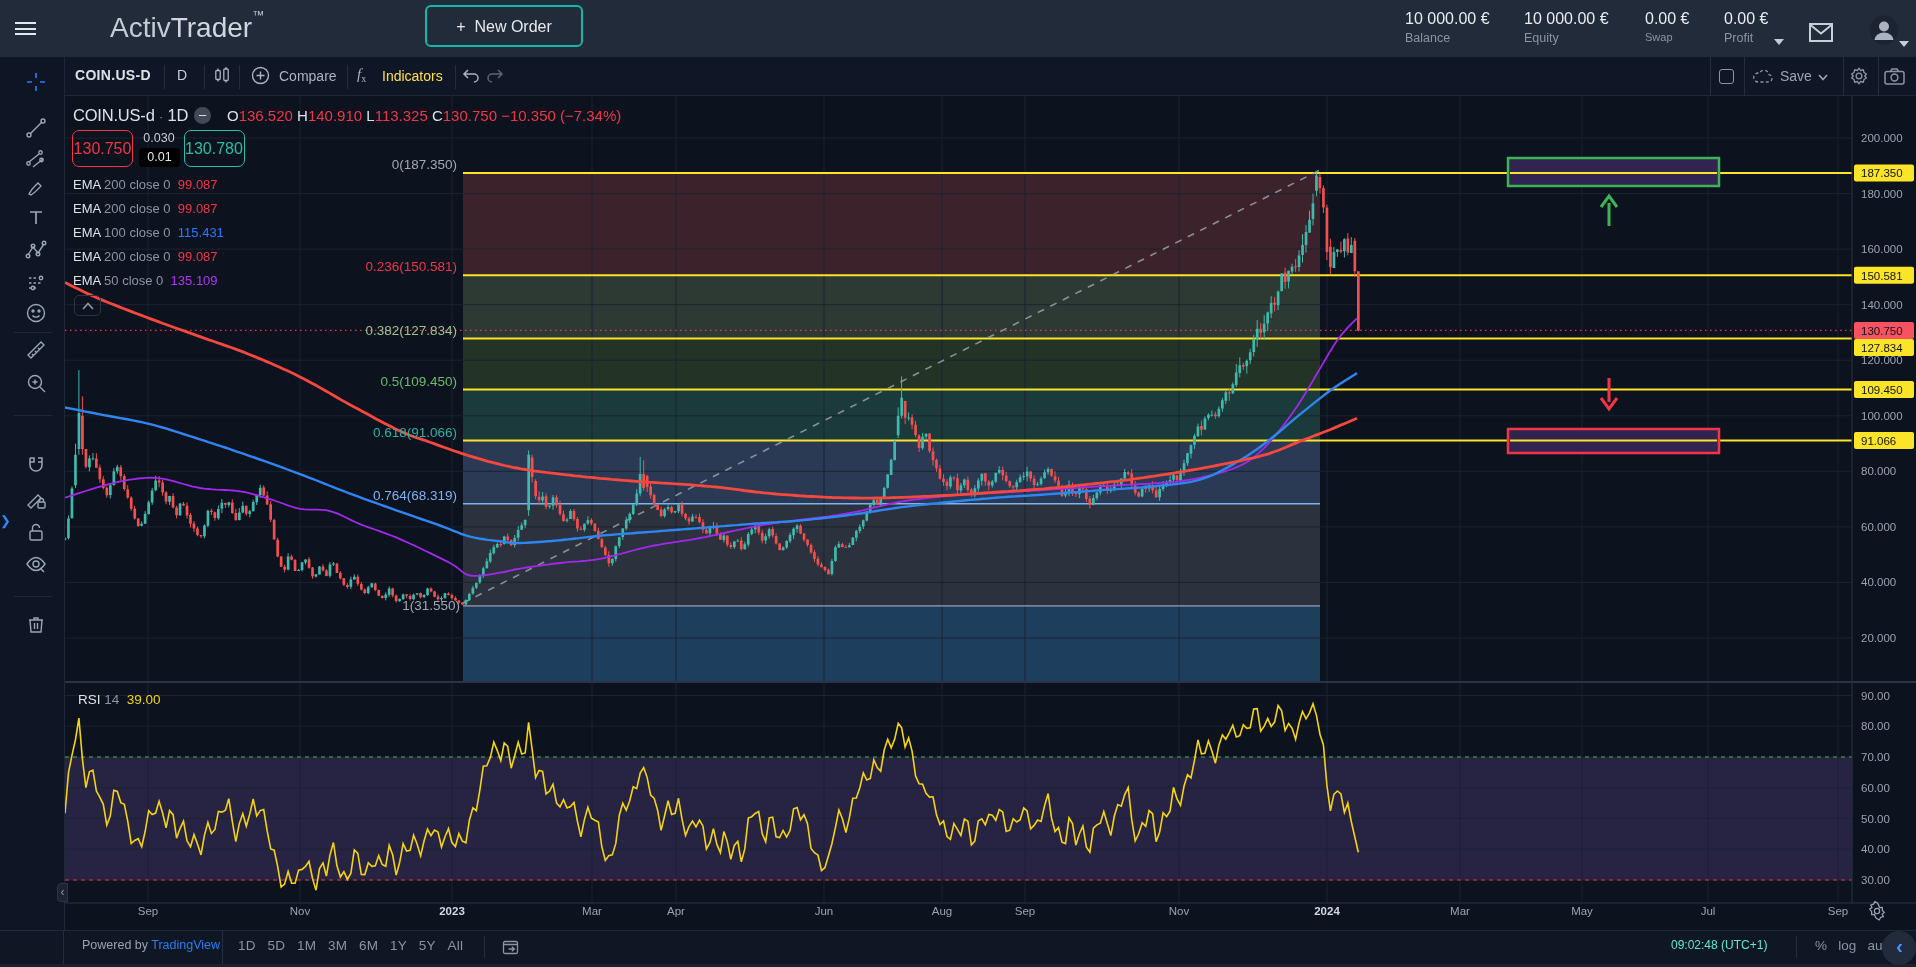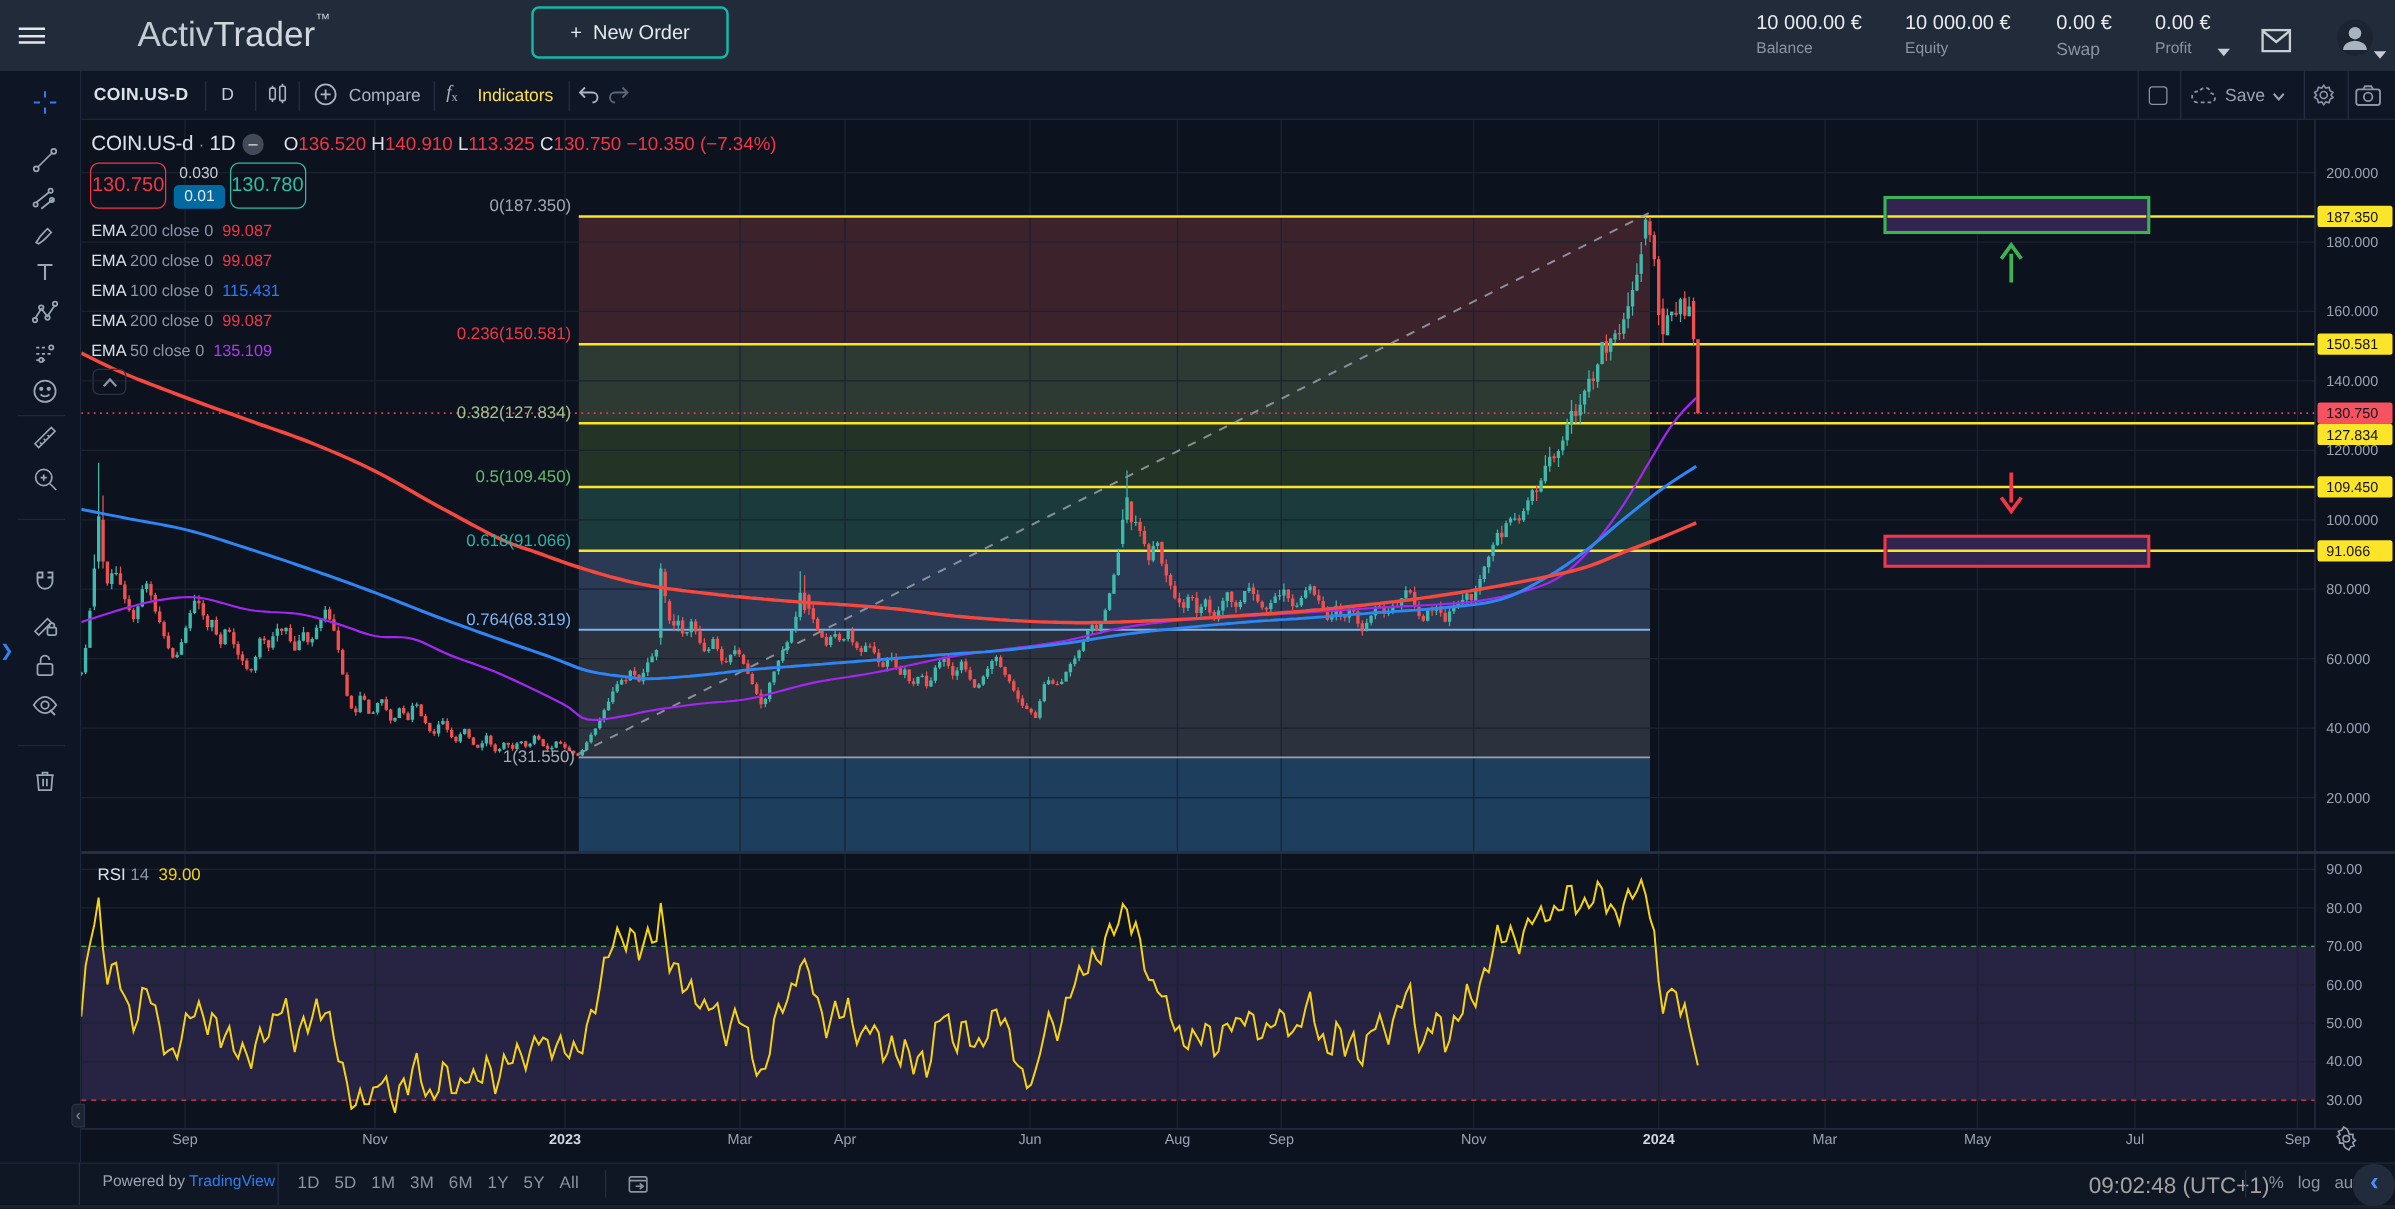--- a/index.html
+++ b/index.html
@@ -15,21 +15,21 @@
   <div style="height:2px;background:#e4e7ec;margin-bottom:3.5px;"></div>
   <div style="height:2px;background:#e4e7ec;"></div>
 </div>
 <div class="abs" style="left:110px;top:8px;font-size:28px;color:#c3cbd4;letter-spacing:0px;">Activ<span style="color:#cfd6de;">Trader</span><span style="font-size:12px;vertical-align:18px;">™</span></div>
 <div class="abs" style="left:385px;top:5px;width:158px;height:42px;border:2px solid #14b8a6;border-radius:6px;color:#e6e9ec;font-size:16px;text-align:center;line-height:40px;margin-left:40px;">+&nbsp;&nbsp;New Order</div>
 <div class="abs" style="left:1405px;top:10px;color:#e8ebef;font-size:16px;">10 000.00 €</div>
 <div class="abs" style="left:1405px;top:31px;color:#8b94a3;font-size:12.5px;">Balance</div>
 <div class="abs" style="left:1524px;top:10px;color:#e8ebef;font-size:16px;">10 000.00 €</div>
 <div class="abs" style="left:1524px;top:31px;color:#8b94a3;font-size:12.5px;">Equity</div>
 <div class="abs" style="left:1645px;top:10px;color:#e8ebef;font-size:16px;">0.00 €</div>
-<div class="abs" style="left:1645px;top:31px;color:#8b94a3;font-size:14px;">Swap</div>
+<div class="abs" style="left:1645px;top:31px;color:#8b94a3;font-size:11px;">Swap</div>
 <div class="abs" style="left:1724px;top:10px;color:#e8ebef;font-size:16px;">0.00 €</div>
 <div class="abs" style="left:1724px;top:31px;color:#8b94a3;font-size:12.5px;">Profit</div>
 <div class="abs" style="left:1774px;top:39px;width:0;height:0;border-left:5px solid transparent;border-right:5px solid transparent;border-top:6px solid #c6ccd6;"></div>
 <svg class="abs" style="left:1809px;top:23px" width="24" height="19" viewBox="0 0 24 19">
       <rect x="1" y="1" width="22" height="17" fill="none" stroke="#c9ced6" stroke-width="2"></rect>
       <path d="M1.5 2 L12 10.5 L22.5 2" fill="none" stroke="#c9ced6" stroke-width="2"></path>
     </svg>
 <svg class="abs" style="left:1869px;top:15px" width="30" height="30" viewBox="0 0 30 30">
       <circle cx="15" cy="15" r="14.5" fill="#1d2431"></circle>
       <circle cx="15" cy="11.5" r="5" fill="#aab3c0"></circle>
@@ -283,21 +283,21 @@
         <circle r="4.5"></circle>
         <path d="M0 -11l2.6 4.2 4.8-1.3 1.3 4.8 4.2 2.6-3 3.7 3 3.7-4.2 2.6-1.3 4.8-4.8-1.3L0 11l-2.6-4.2-4.8 1.3-1.3-4.8L-12.9 0l3-3.7-3-3.7 4.2-2.6 1.3-4.8 4.8 1.3z" transform="rotate(14)"></path>
       </g>
 </svg>
 
 <div class="abs" style="left:73px;top:106px;font-size:16.5px;color:#dde2e9;letter-spacing:-0.2px;">COIN.US-d <span style="color:#8b95a5;font-size:13px;">·</span> 1D</div>
 <div class="abs" style="left:194px;top:107px;width:17px;height:17px;border-radius:50%;background:#434a57;color:#e8ebef;font-size:13px;text-align:center;line-height:15px;">–</div>
 <div class="abs" style="left:227px;top:107px;font-size:15px;color:#dde2e9;">O<span style="color:#f23645;">136.520</span> H<span style="color:#f23645;">140.910</span> L<span style="color:#f23645;">113.325</span> C<span style="color:#f23645;">130.750</span> <span style="color:#f23645;">−10.350 (−7.34%)</span></div>
 <div class="abs" style="left:72px;top:130px;width:61px;height:37px;border:1.5px solid #f23645;border-radius:7px;color:#f23645;font-size:16px;text-align:center;line-height:35px;">130.750</div>
 <div class="abs" style="left:137px;top:131px;width:44px;text-align:center;color:#c6ccd6;font-size:12.5px;">0.030</div>
-<div class="abs" style="left:139px;top:148px;width:41px;height:19px;background:#0369a1;border-radius:4px;color:#e3e7ec;font-size:12.5px;text-align:center;line-height:19px;">0.01</div>
+<div class="abs" style="left:139px;top:148px;width:41px;height:19px;background:#000000;border-radius:4px;color:#e3e7ec;font-size:12.5px;text-align:center;line-height:19px;">0.01</div>
 <div class="abs" style="left:184px;top:130px;width:61px;height:37px;border:1.5px solid #2abfa4;border-radius:7px;color:#2abfa4;font-size:16px;text-align:left;line-height:35px;">130.780</div>
 <div class="abs" style="left:73px;top:177px;font-size:13px;color:#dde2e9;">EMA <span style="color:#8b95a5;">200 close 0</span>&nbsp; <span style="color:#f23645;">99.087</span></div>
 <div class="abs" style="left:73px;top:201px;font-size:13px;color:#dde2e9;">EMA <span style="color:#8b95a5;">200 close 0</span>&nbsp; <span style="color:#f23645;">99.087</span></div>
 <div class="abs" style="left:73px;top:225px;font-size:13px;color:#dde2e9;">EMA <span style="color:#8b95a5;">100 close 0</span>&nbsp; <span style="color:#2979ff;">115.431</span></div>
 <div class="abs" style="left:73px;top:249px;font-size:13px;color:#dde2e9;">EMA <span style="color:#8b95a5;">200 close 0</span>&nbsp; <span style="color:#f23645;">99.087</span></div>
 <div class="abs" style="left:73px;top:273px;font-size:13px;color:#dde2e9;">EMA <span style="color:#8b95a5;">50 close 0</span>&nbsp; <span style="color:#b039f0;">135.109</span></div>
 <div class="abs" style="left:74px;top:295px;width:27px;height:21px;border:1px solid #2b3345;border-radius:5px;">
       <svg style="position:absolute;left:7px;top:6px" width="12" height="8" viewBox="0 0 12 8" stroke="#8b95a5" fill="none" stroke-width="1.8">
         <path d="M1 7 L6 1.5 L11 7"></path>
       </svg>
@@ -311,18 +311,18 @@
 <div class="abs" style="left:0;top:930px;width:1916px;height:37px;background:#0f1624;border-top:1px solid #1f2838;border-bottom:3px solid #1a2230;"></div>
 <div class="abs" style="left:63px;top:930px;width:1px;height:34px;background:#242e40;"></div>
 <div class="abs" style="left:82px;top:938px;font-size:12.5px;color:#9aa3b2;">Powered by <span style="color:#2d7ef0;">TradingView</span></div>
 <div class="abs" style="left:222px;top:930px;width:1px;height:34px;background:#242e40;"></div>
 <div class="abs" style="left:238px;top:938px;font-size:13.5px;color:#8b94a3;letter-spacing:0.2px;">1D&nbsp;&nbsp;&nbsp;5D&nbsp;&nbsp;&nbsp;1M&nbsp;&nbsp;&nbsp;3M&nbsp;&nbsp;&nbsp;6M&nbsp;&nbsp;&nbsp;1Y&nbsp;&nbsp;&nbsp;5Y&nbsp;&nbsp;&nbsp;All</div>
 <div class="abs" style="left:484px;top:936px;width:1px;height:22px;background:#242e40;"></div>
 <svg class="abs" style="left:501px;top:939px" width="19" height="17" viewBox="0 0 19 17" stroke="#8b94a3" fill="none" stroke-width="1.3">
       <rect x="2.5" y="2.5" width="14" height="12" rx="1.5"></rect>
       <path d="M2.5 5.5h14M7.5 10h6M10.8 7.8l2.7 2.2-2.7 2.2"></path>
     </svg>
-<div class="abs" style="left:1671px;top:938px;font-size:18px;color:#a3a3a3;">09:02:48 (UTC+1)</div>
+<div class="abs" style="left:1671px;top:938px;font-size:12px;color:#5eead4;">09:02:48 (UTC+1)</div>
 <div class="abs" style="left:1796px;top:936px;width:1px;height:22px;background:#242e40;"></div>
 <div class="abs" style="left:1815px;top:938px;font-size:13.5px;color:#8b94a3;">%&nbsp;&nbsp;&nbsp;log&nbsp;&nbsp;&nbsp;auto</div>
 <div class="abs" style="left:1882px;top:931px;width:34px;height:34px;border-radius:50%;background:#222b3c;"></div>
 <div class="abs" style="left:1896px;top:934px;color:#4a90f8;font-size:21px;font-weight:bold;">‹</div>
 
 </div>
 </body></html>

